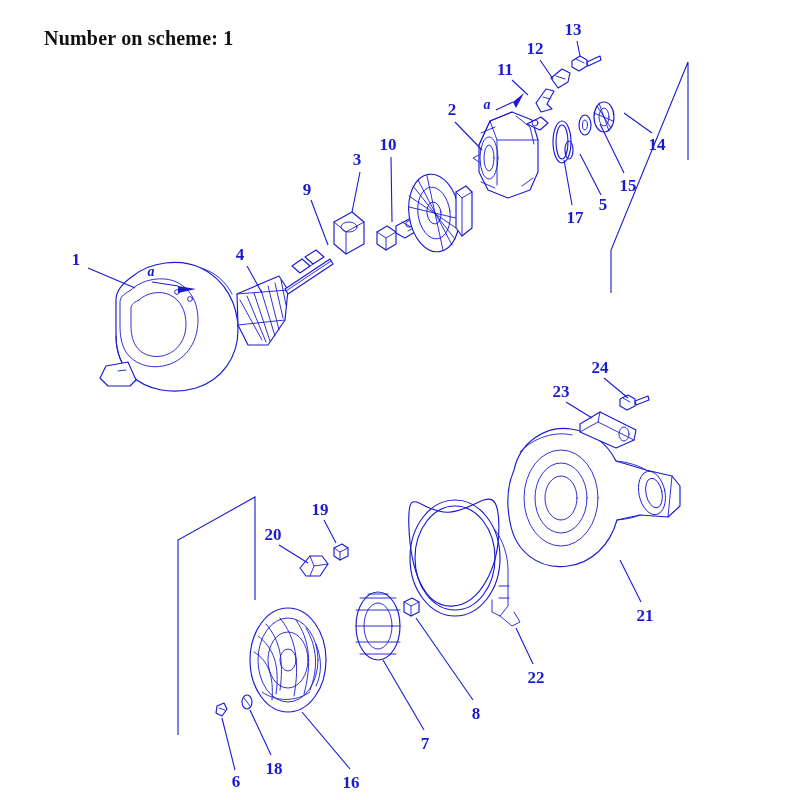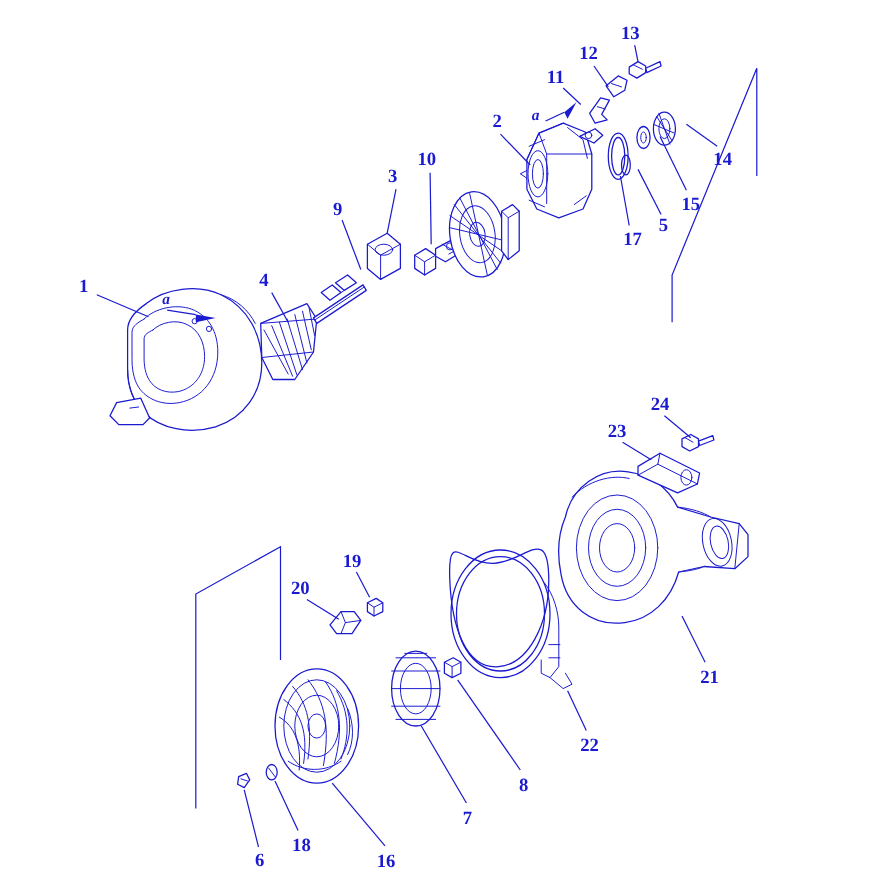--- a/index.html
+++ b/index.html
@@ -84,20 +84,21 @@
   .arrowhead {
     fill: #1a1ad0;
     stroke: none;
   }
 </style>
 </head>
 <body>
 
 <div id="page">
 
+  <div id="title">Number on scheme: 1</div>
 
   <svg id="diagram-svg" viewBox="0 0 800 800" xmlns="http://www.w3.org/2000/svg">
 
     <g>
       <path class="frame" d="M 611 293 L 611 250 L 688 62 L 688 160"></path>
     </g>
     <g>
       <path class="frame" d="M 178 735 L 178 540 L 255 497 L 255 600"></path>
     </g>
 

